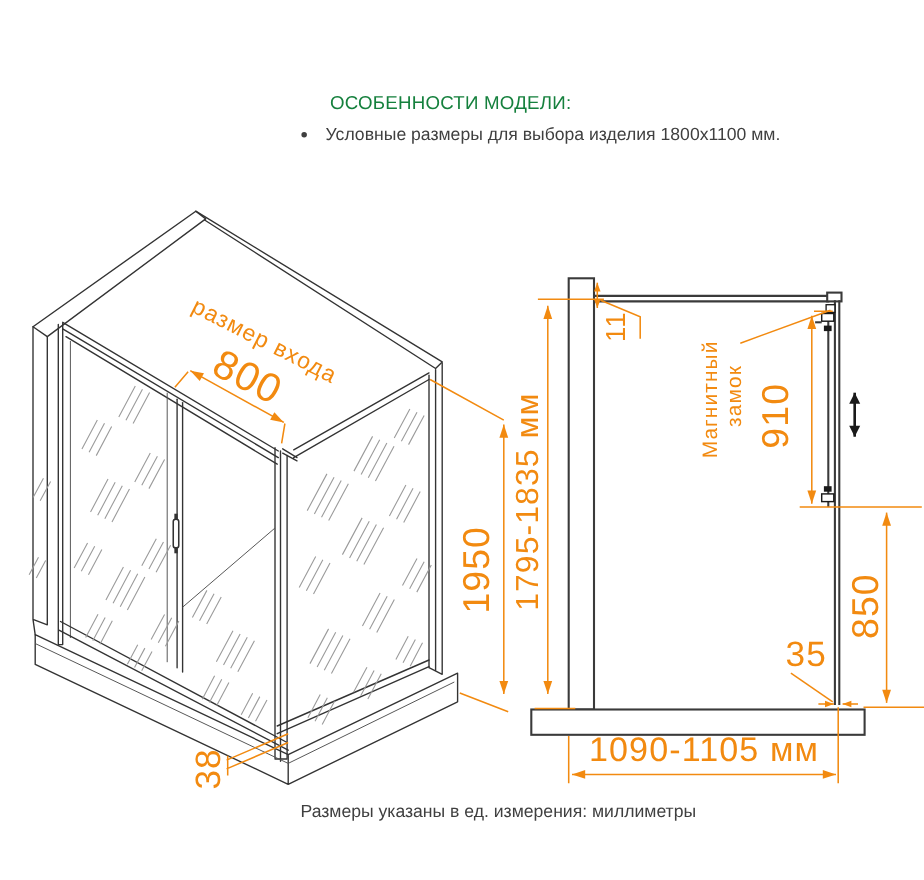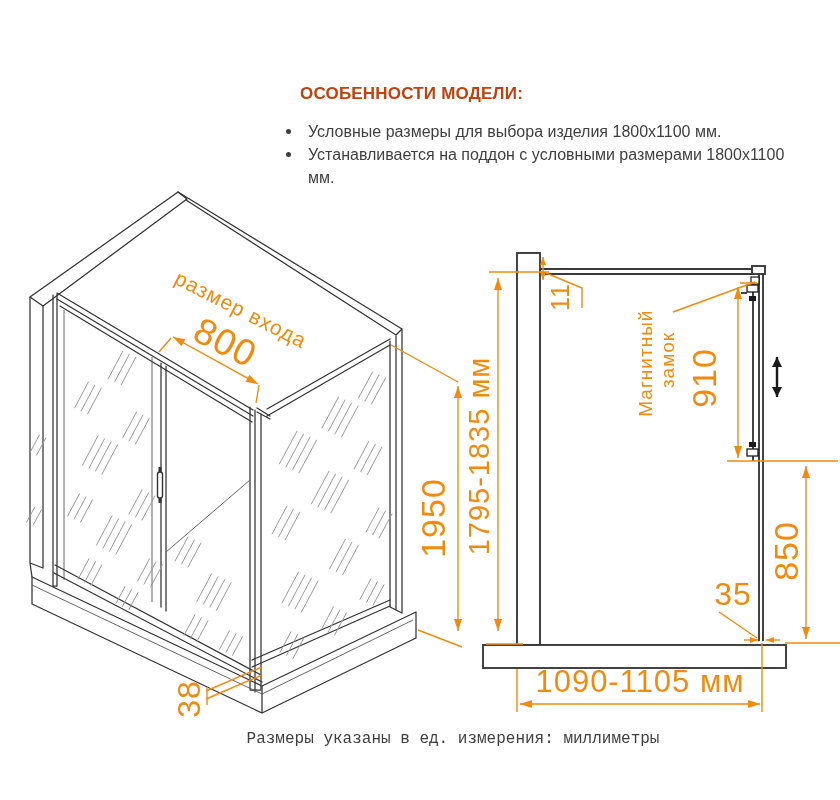--- a/index.html
+++ b/index.html
@@ -1,43 +1,42 @@
 <!DOCTYPE html>
 <html><head>
 <meta charset="utf-8">
 <style>
   html,body{margin:0;padding:0;background:#fff;}
   .page{position:relative;width:840px;height:800px;background:#fff;overflow:hidden;
         font-family:"Liberation Sans","DejaVu Sans",sans-serif;}
   .features{position:absolute;left:266px;top:84px;width:522px;color:#3f3f3f;}
-  .features h2{margin:0 0 7px 34px;font-size:17px;font-weight:bold;color:#c2410c;letter-spacing:.2px;}
-  .features ul{list-style:none;margin:16px;padding:0;width:512px;}
+  .features h2{margin:0 0 7px 34px;font-size:17px;font-weight:normal;color:#15803d;letter-spacing:.2px;}
+  .features ul{list-style:none;margin:4px;padding:0;width:512px;}
   .features li{position:relative;padding-left:26px;font-size:16px;line-height:23px;white-space:pre-wrap;}
   .features li::before{content:"";position:absolute;left:4px;top:9px;width:5px;height:5px;border-radius:50%;background:#3f3f3f;}
-  .caption{position:absolute;left:70px;right:4px;top:730px;text-align:center;font-size:16px;color:#3f3f3f;font-family:Liberation Mono, monospace;}
+  .caption{position:absolute;left:70px;right:4px;top:730px;text-align:center;font-size:16px;color:#3f3f3f;}
   svg{position:absolute;left:0;top:0;}
   .ln{stroke:#333;stroke-width:1.25;fill:none;stroke-linecap:round;stroke-linejoin:round;}
   .ln2{stroke:#3a3a3a;stroke-width:1.9;fill:none;}
   .lnw{stroke:#3a3a3a;stroke-width:1.9;fill:#fff;}
   .thin{stroke:#555;stroke-width:.9;fill:none;}
   .hatch{stroke:#9b9b9b;stroke-width:1;fill:none;}
   .dim{stroke:#f28a10;stroke-width:1.4;fill:none;}
   .dimtxt{fill:#f28a10;font-family:"Liberation Sans","DejaVu Sans",sans-serif;letter-spacing:1px;}
   .blk{stroke:#1a1a1a;stroke-width:2.4;fill:none;}
 </style>
 </head>
 <body>
 
 <div class="page">
 
   <div class="features">
     <h2>ОСОБЕННОСТИ МОДЕЛИ:</h2>
     <ul>
       <li>Условные размеры для выбора изделия 1800x1100 мм.</li>
-      <li>Устанавливается на поддон с условными размерами 1800x1100 мм.</li>
     </ul>
   </div>
 
   <svg width="840" height="800" viewBox="0 0 840 800">
     <defs>
       <marker id="ae" orient="auto" markerUnits="userSpaceOnUse" markerWidth="14" markerHeight="10" refX="13" refY="5">
         <path d="M1,1 L13,5 L1,9 z" fill="#f28a10"></path>
       </marker>
       <marker id="as" orient="auto" markerUnits="userSpaceOnUse" markerWidth="14" markerHeight="10" refX="1" refY="5">
         <path d="M13,1 L1,5 L13,9 z" fill="#f28a10"></path>

